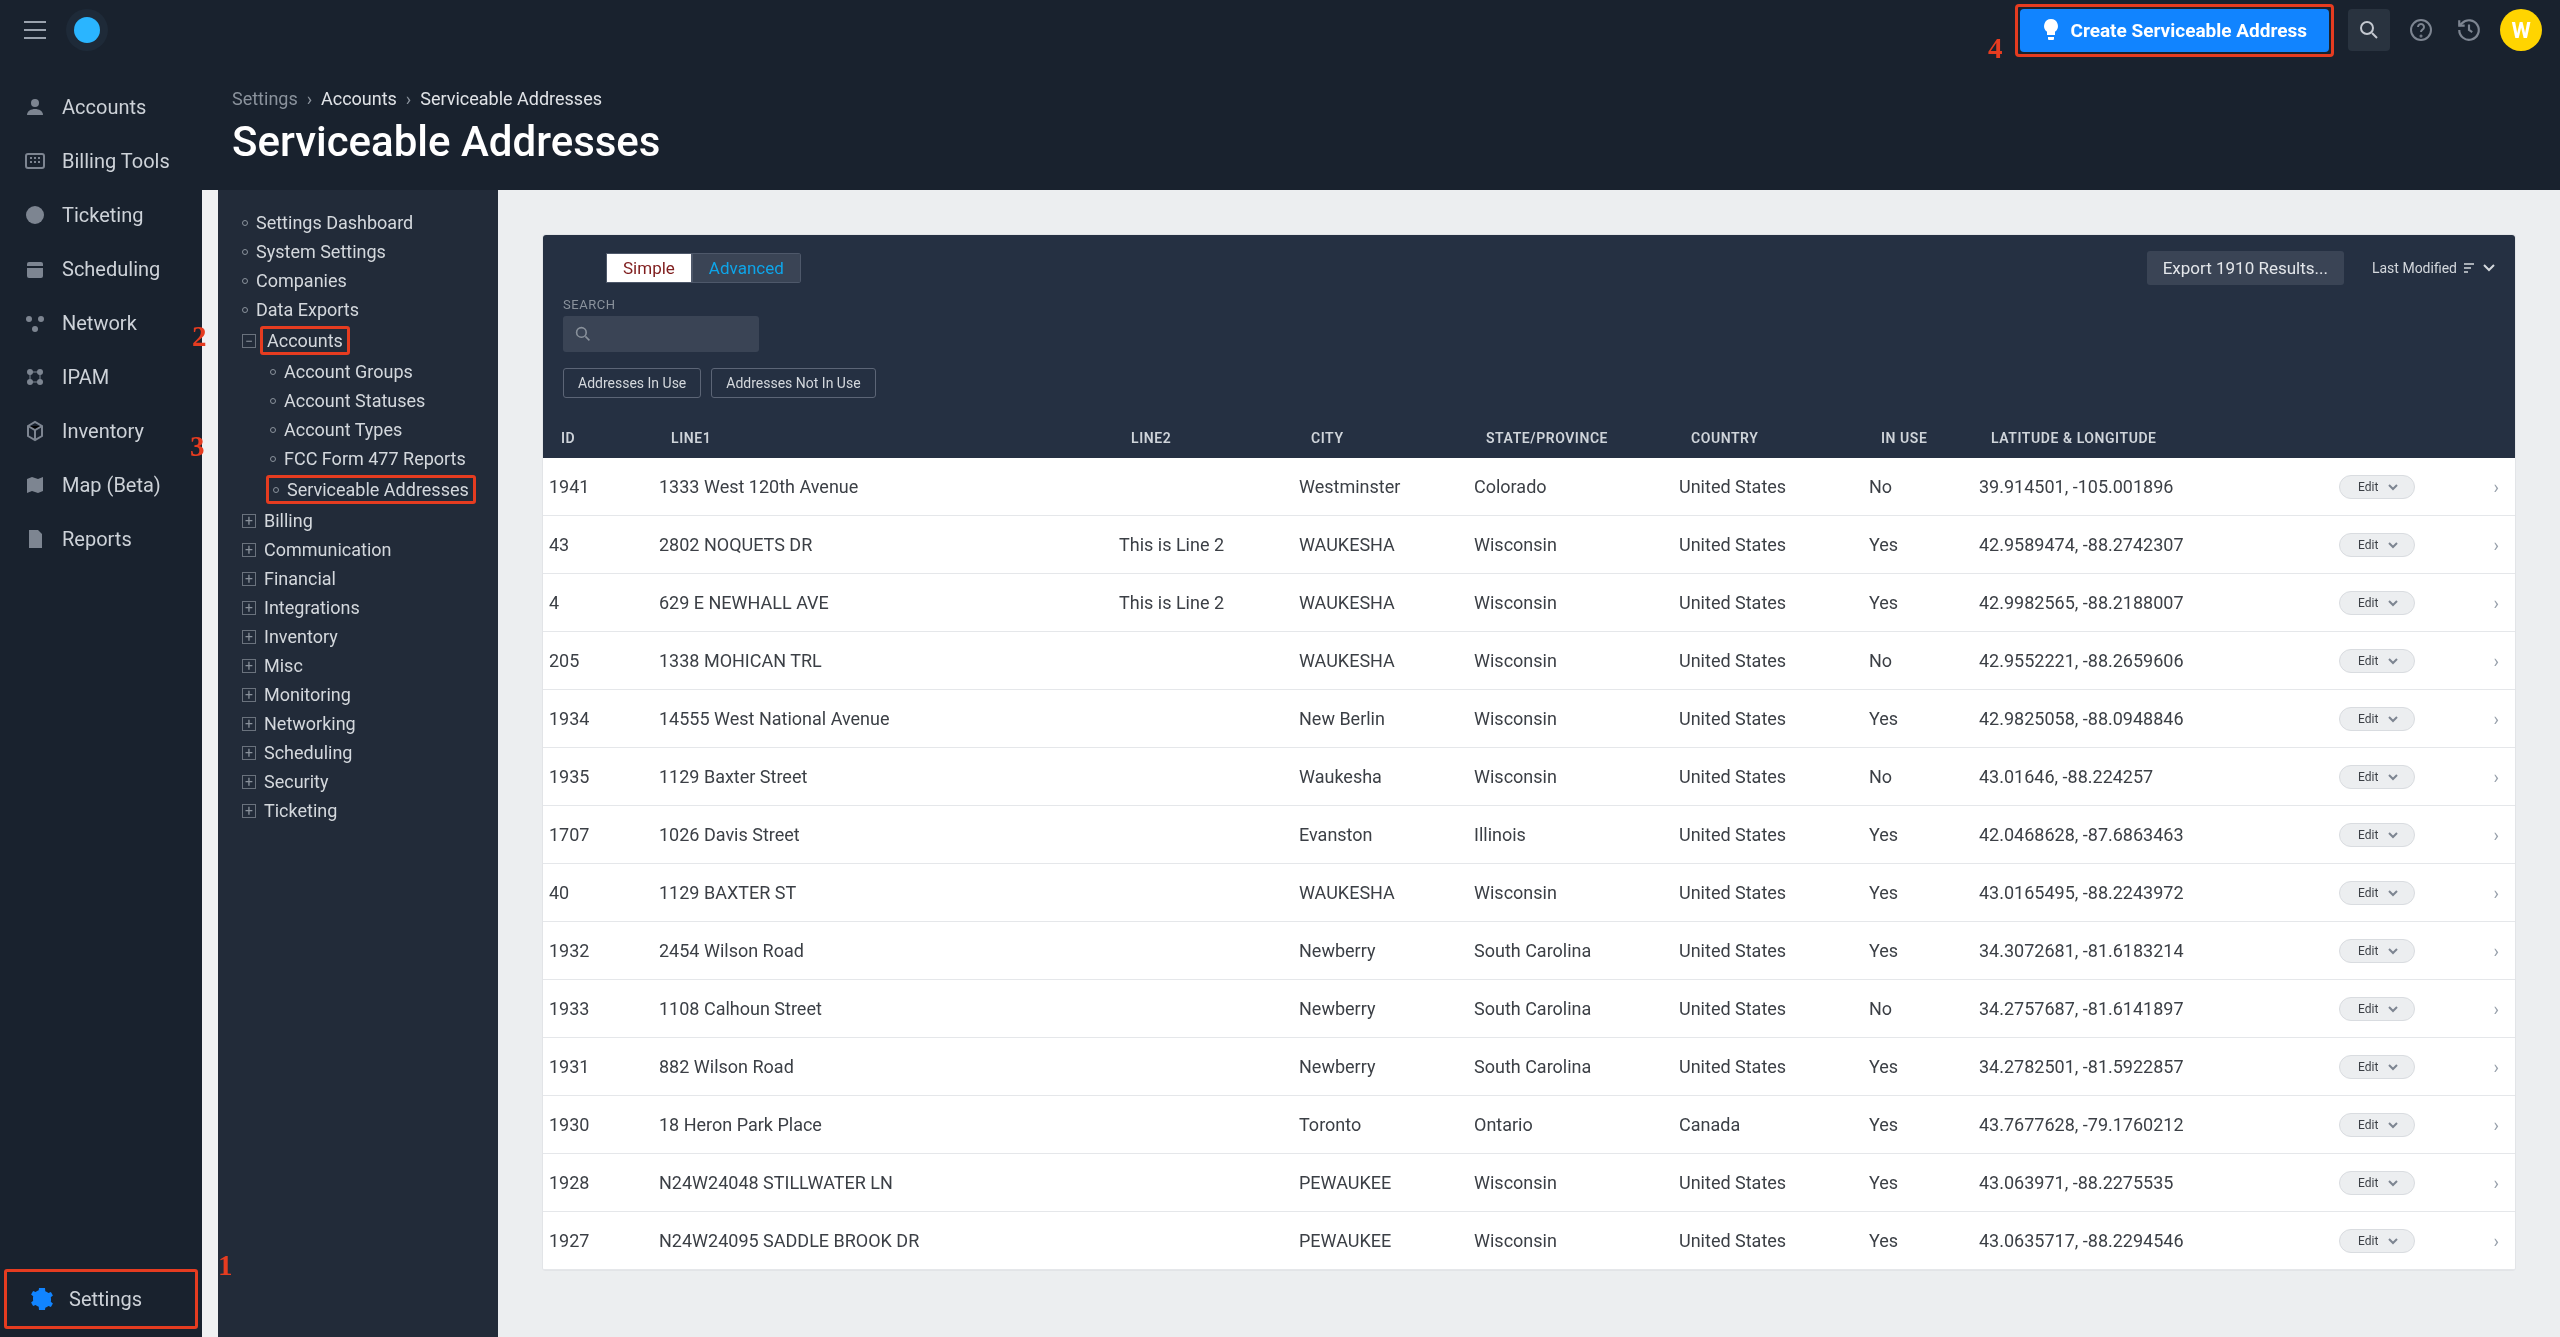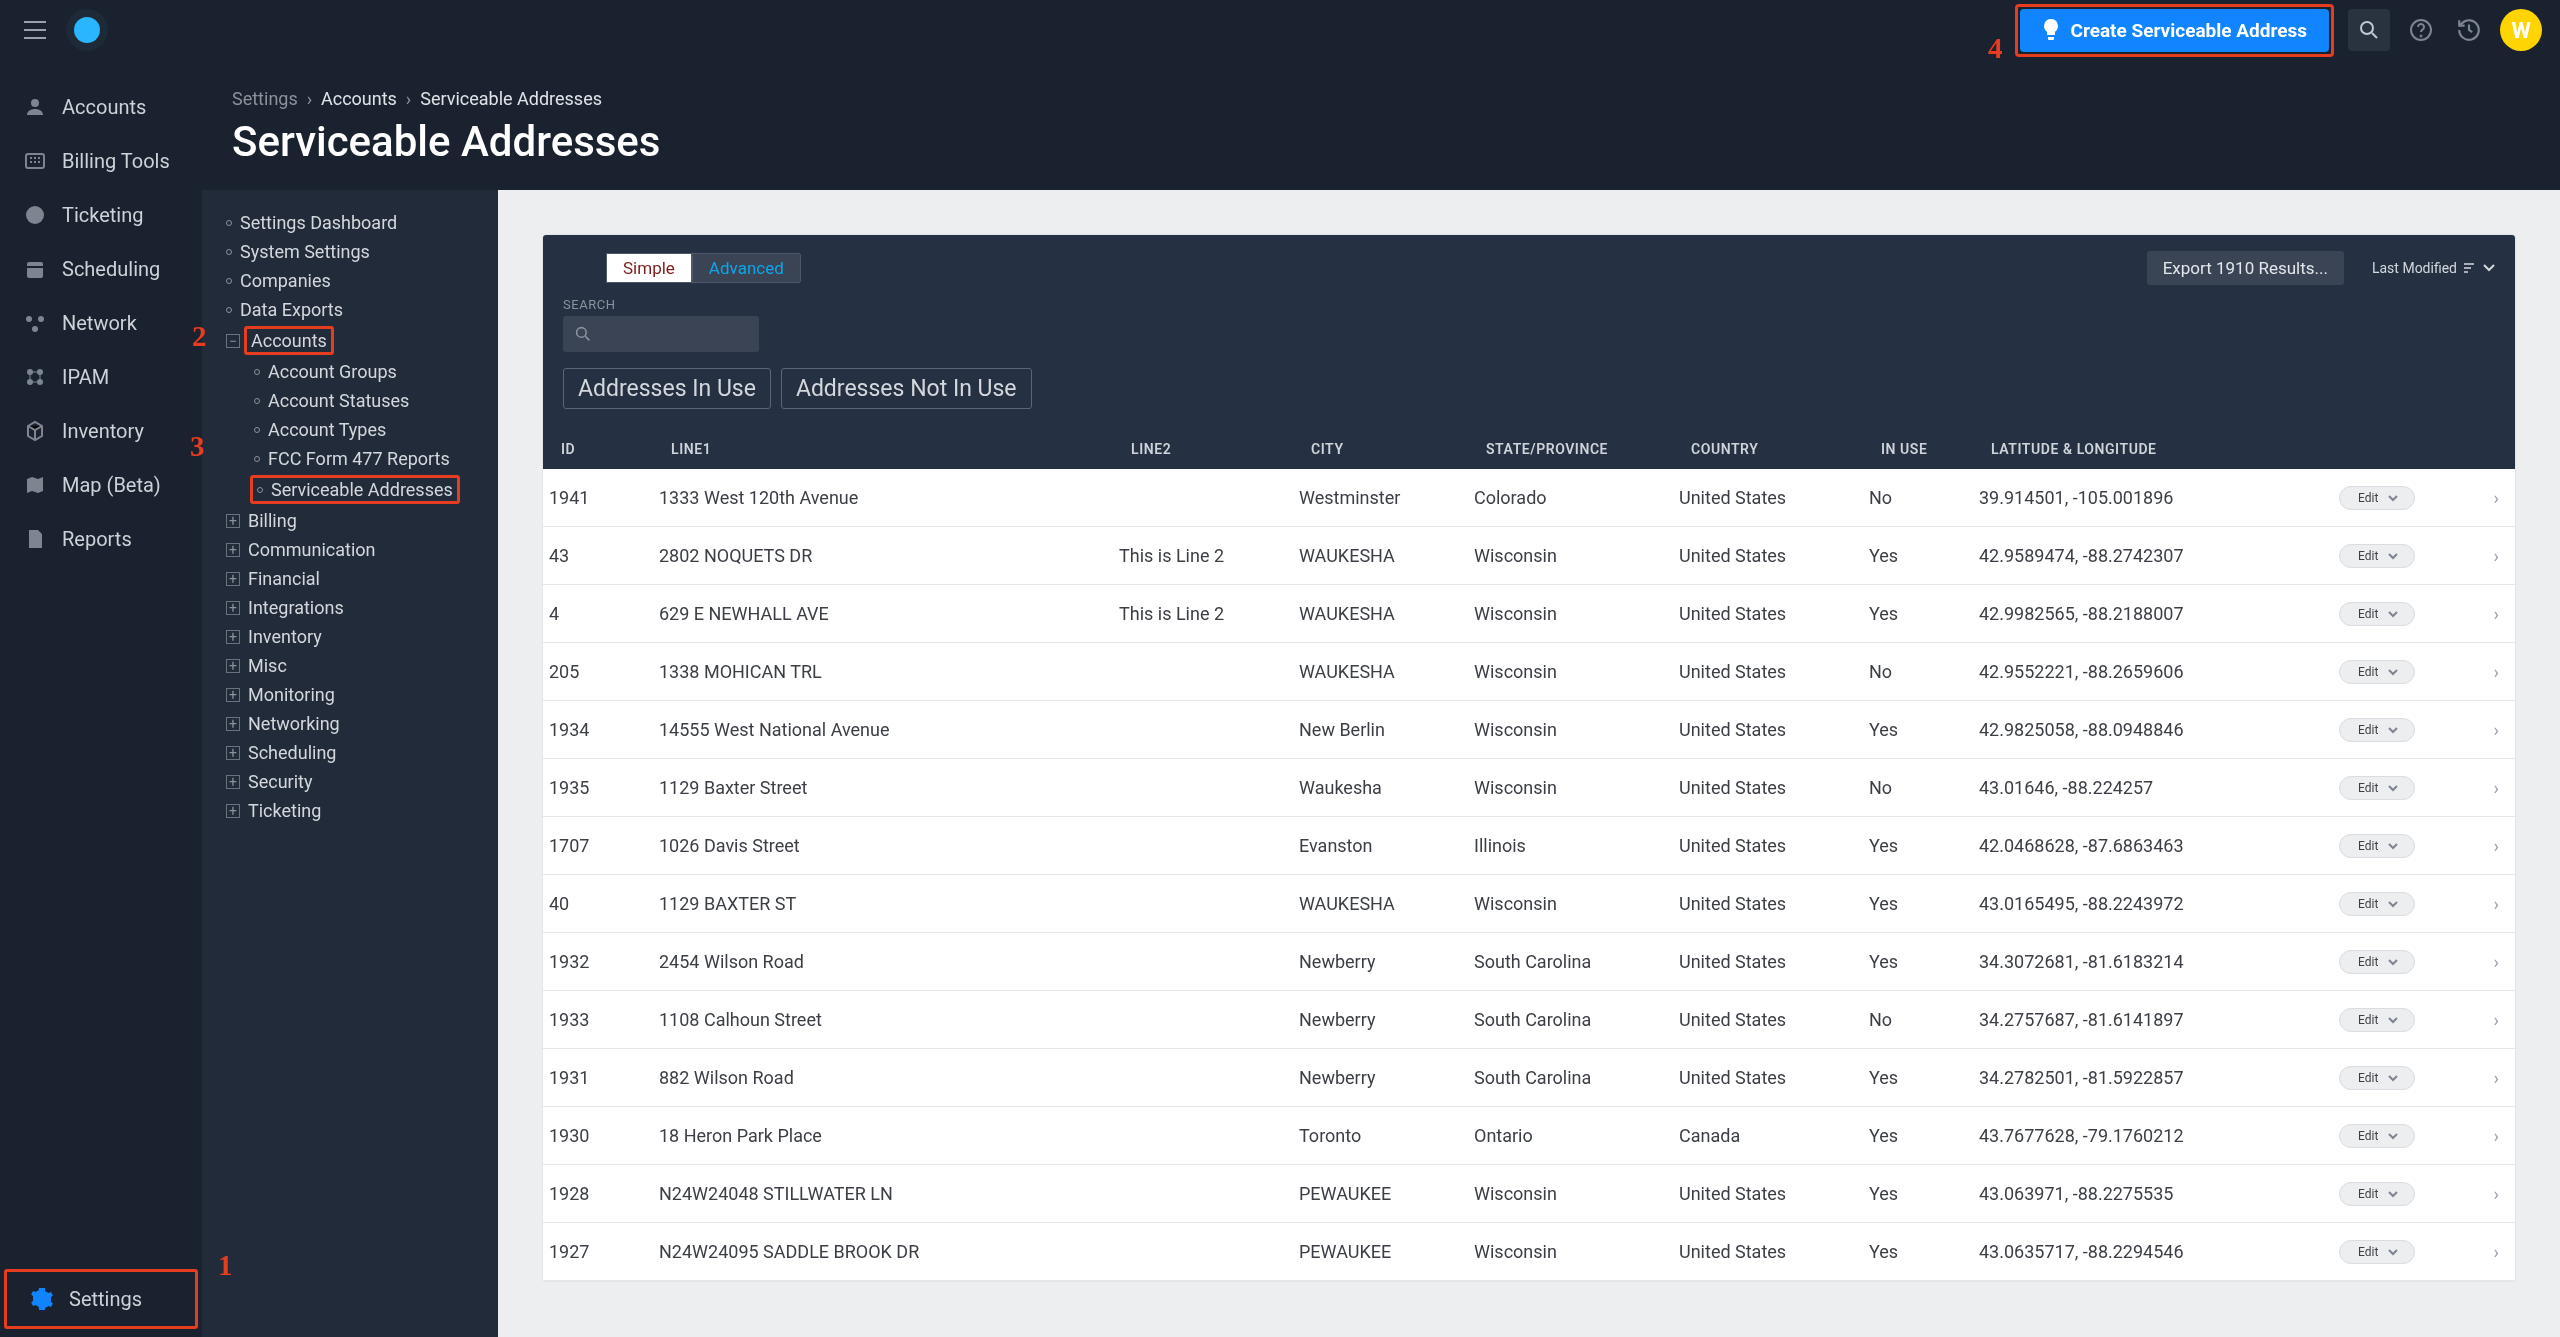--- a/index.html
+++ b/index.html
@@ -24,42 +24,42 @@
 .bottom-nav { margin-top:auto; }
 .nav-settings-outline { border: 3px solid #e63c20; border-radius: 3px; margin: 0 4px 8px 4px; }
 
 
 .header { position: fixed; top: 60px; left: 202px; right: 0; height: 130px; background: #19222e; padding: 28px 30px 0 30px; }
 .breadcrumb { font-size: 18px; color: #8a929c; }
 .breadcrumb .current { color:#e0e3e7; }
 .page-title { color:#fff; font-size: 42px; font-weight: 500; margin-top: 8px; }
 
 
-.subnav { position: fixed; top: 190px; left: 202px; bottom: 0; width: 296px; background: #222b39; padding: 18px 16px; overflow-y:auto; }
+.subnav { position: fixed; top: 190px; left: 218px; bottom: 0; width: 296px; background: #222b39; padding: 18px 16px; overflow-y:auto; }
 .subnav-item, .subnav-sub { display:flex; align-items:center; color:#d4d8dd; font-size:18px; padding: 4px 8px; cursor:pointer; white-space:nowrap; }
 .subnav-item { gap:8px; }
 .subnav-sub { padding-left: 36px; gap:8px; }
 .exp-box { width:14px; height:14px; border:1px solid #6a727d; display:inline-flex; align-items:center; justify-content:center; color:#8a929c; font-size:14px; line-height:1; }
 .dot { width:6px; height:6px; border-radius:50%; border:1px solid #8a929c; }
 .highlight-box { border: 3px solid #e63c20; border-radius:3px; padding:1px 4px; margin:-2px -4px; }
 
 
 .content { position: fixed; top: 190px; left: 498px; right: 0; bottom: 0; background: #eceef0; padding: 44px; overflow-y:auto; }
 .panel { background: #fff; border-radius: 3px; border:1px solid #e2e4e7; }
 .panel-head { background: #253042; padding: 16px 20px 20px 20px; border-radius: 3px 3px 0 0; }
 .row { display:flex; align-items:center; gap:14px; }
 .tab-group { display:flex; border-radius:3px; overflow:hidden; }
 .tab { padding:4px 16px; font-size:17px; background:#3a4455; color:#0ea5e9; border:1px solid #4e586a; cursor:pointer; }
 .tab.active { background:#fff; color:#7f1d1d;margin-left:43px; }
 .export-btn { margin-left:auto; background:#3a4455; color:#e3e6ea; border:none; padding:7px 16px; border-radius:3px; font-size:17px; }
 .sort-label { color:#d4d8dd; font-size:14px; margin-left:14px; display:flex; align-items:center; gap:6px; }
 .search-label { color:#8a929c; font-size:13px; letter-spacing:0.04em; margin-top:12px; }
 .search-box { margin-top:4px; width:196px; height:36px; background:#3a4455; border-radius:3px; display:flex; align-items:center; padding:0 12px; color:#8a929c; }
 .filter-row { margin-top:16px; display:flex; gap:10px; }
-.filter-btn { background:transparent; border:1px solid #5c6576; color:#d4d8dd; padding:6px 14px; border-radius:3px; font-size:23px; cursor:pointer; }
+.filter-btn { background:transparent; border:1px solid #5c6576; color:#d4d8dd; padding:6px 14px; border-radius:3px; font-size:14px; cursor:pointer; }
 
 
 .thead { background:#253042; display:grid; grid-template-columns: 110px 460px 180px 175px 205px 190px 110px 360px 120px 40px; padding:12px 18px; color:#cfd4da; font-size:14px; letter-spacing:0.04em; }
 .thead div { font-weight:600; }
 .trow { display:grid; grid-template-columns: 110px 460px 180px 175px 205px 190px 110px 360px 120px 40px; padding:16px 6px; border-bottom:1px solid #e5e7ea; align-items:center; font-size:18px; color:#3b3f45; }
 .edit-btn { background:#eceef0; border:1px solid #d9dce0; border-radius:12px; padding:4px 16px 4px 18px; font-size:12px; display:inline-flex; align-items:center; gap:10px; cursor:pointer; }
 .chev-cell { color:#9aa2ad; font-size:18px; text-align:right; }
 
 
 .anno { position:fixed; color:#e63c20; font-weight:700; font-size:29px; z-index:200; font-family:Georgia,serif; }

